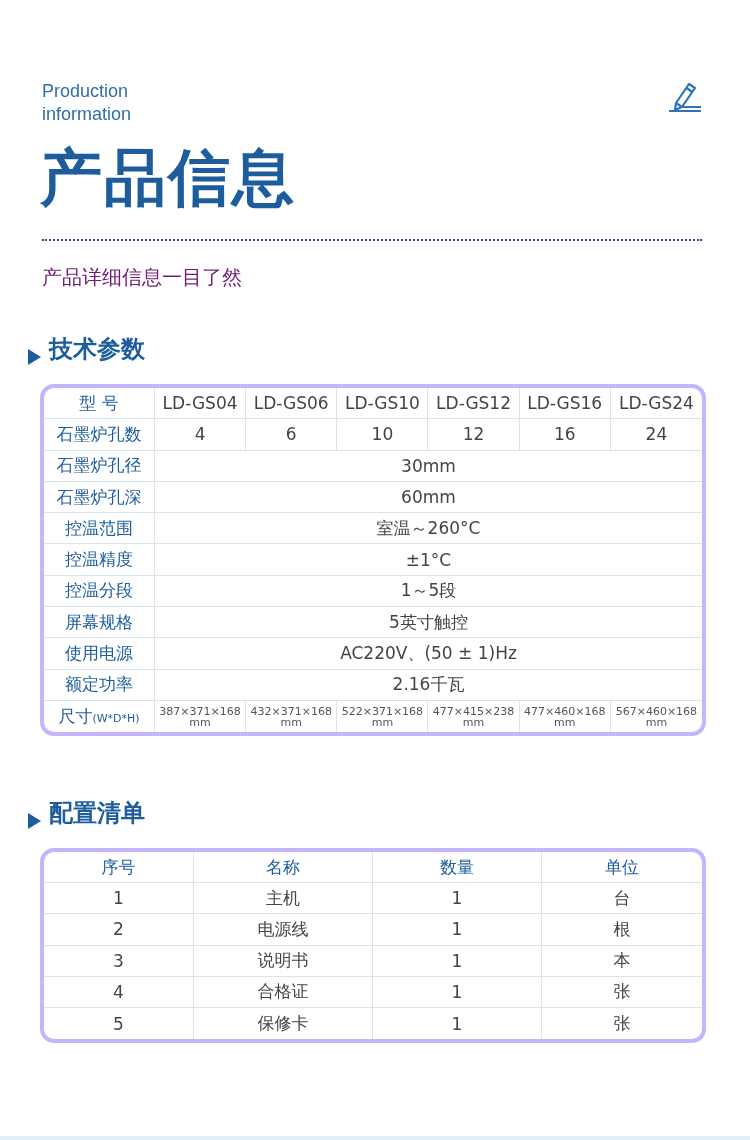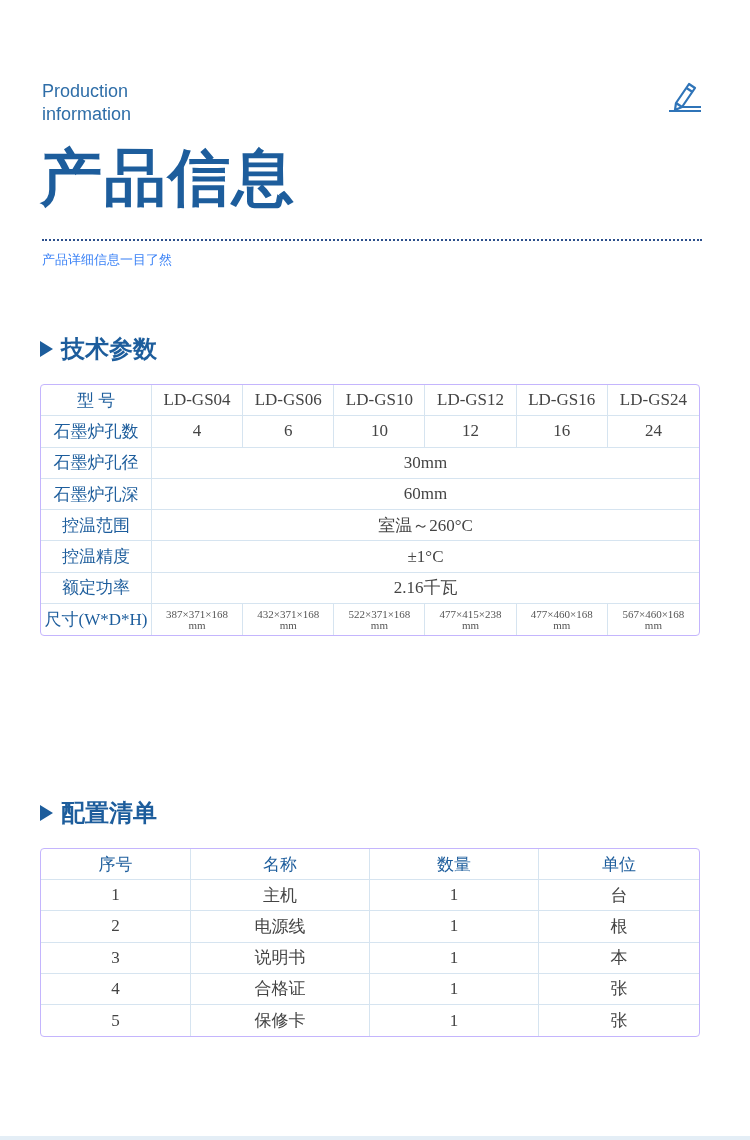--- a/index.html
+++ b/index.html
@@ -6,38 +6,38 @@
   body { width:750px; height:1140px; position:relative; overflow:hidden;
          font-family:"DejaVu Sans", "Liberation Sans", sans-serif; color:#333; }
 
   .eng-title { position:absolute; left:42px; top:80px; font-size:18px; line-height:23px;
                color:#2f6ea8; font-family:"Liberation Sans", "DejaVu Sans", sans-serif; }
   .cn-title { position:absolute; left:40px; top:142px; font-size:62px; line-height:72px; font-weight:bold;
               color:#1d5d9c; font-family:"DejaVu Serif", "Liberation Serif", serif; letter-spacing:2px; }
   .edit-icon { position:absolute; left:666px; top:80px; width:38px; height:38px; }
   .dotted-rule { position:absolute; left:42px; top:239px; width:660px; height:0;
                  border-top:2px dotted #2c4f8c; }
-  .subtitle { position:absolute; left:42px; top:251px; font-size:13px; color:#3b82f6; }
-
-  .section-head { position:absolute; left:40px; display:flex; align-items:center; }
+  .subtitle { position:absolute; left:42px; top:264px; font-size:20px; color:#701a75; }
+
+  .section-head { position:absolute; left:28px; display:flex; align-items:flex-end; }
   .section-head .tri { width:0; height:0; border-top:8px solid transparent; border-bottom:8px solid transparent;
                        border-left:13px solid #1d5d9c; margin-right:8px; }
   .section-head .label { font-size:24px; color:#1d5d9c; font-weight:bold; }
 
   table { border-collapse:separate; border-spacing:0; position:absolute; table-layout:fixed; }
-  .tbl-wrap { position:absolute; border:1px solid #c4b5fd; border-radius:4px; overflow:hidden;font-family:Liberation Serif, serif; }
+  .tbl-wrap { position:absolute; border:4px solid #c4b5fd; border-radius:14px; overflow:hidden; }
   .tbl-wrap table { position:static; width:100%; }
   td { border-right:1px solid #d6e4f0; border-bottom:1px solid #d6e4f0; text-align:center;
        padding:0; font-size:17px; color:#444; white-space:nowrap; }
   tr td:last-child { border-right:none;text-align:center; }
   tr:last-child td { border-bottom:none; }
   td.hdr { color:#1d5d9c; }
   td.dim { font-size:11px; line-height:11px; color:#555; white-space:normal;margin-top:20px; }
   td.dim span.u { display:block; }
-  .small { font-size:17px;margin-top:24px; }
+  .small { font-size:11px;margin-top:24px; }
 
   .spec { left:40px; top:384px; width:658px; }
   .spec tr { height:31.3px; }
   .cfg { left:40px; top:848px; width:658px; }
   .cfg tr { height:31.2px; }
 
   .bottom-rule { position:absolute; left:0; top:1136px; width:750px; height:4px; background:#e4eef6; }
 </style>
 </head>
 <body>
@@ -108,20 +108,32 @@
     </tr>
     <tr>
       <td class="hdr">控温范围</td>
       <td colspan="6">室温～260°C</td>
     </tr>
     <tr>
       <td class="hdr">控温精度</td>
       <td colspan="6">±1°C</td>
     </tr>
     <tr>
+      <td class="hdr">控温分段</td>
+      <td colspan="6">1～5段</td>
+    </tr>
+    <tr>
+      <td class="hdr">屏幕规格</td>
+      <td colspan="6">5英寸触控</td>
+    </tr>
+    <tr>
+      <td class="hdr">使用电源</td>
+      <td colspan="6">AC220V、(50 ± 1)Hz</td>
+    </tr>
+    <tr>
       <td class="hdr">额定功率</td>
       <td colspan="6">2.16千瓦</td>
     </tr>
     <tr>
       <td class="hdr">
         <span>尺寸</span><span class="small">(W*D*H)</span>
       </td>
       <td class="dim"><span>387×371×168</span><span class="u">mm</span></td>
       <td class="dim"><span>432×371×168</span><span class="u">mm</span></td>
       <td class="dim"><span>522×371×168</span><span class="u">mm</span></td>

